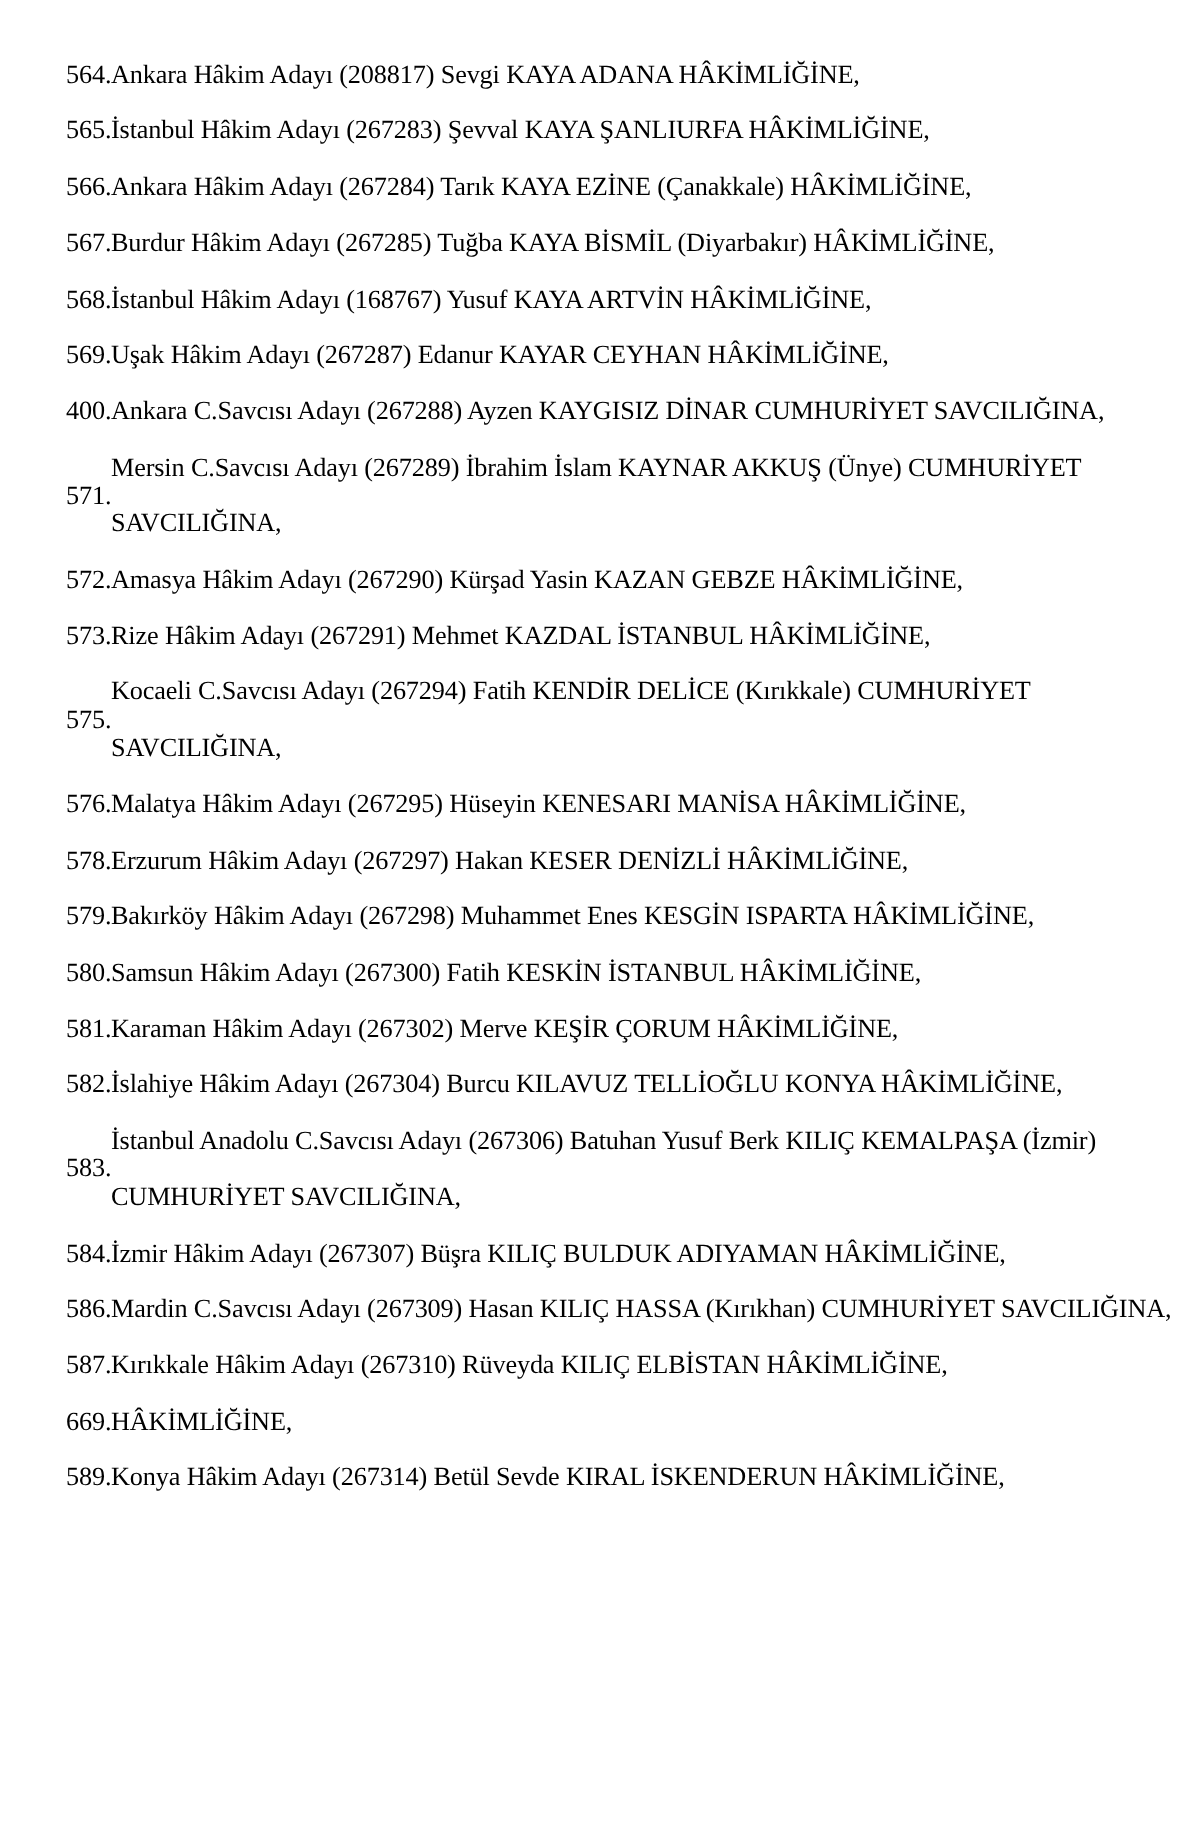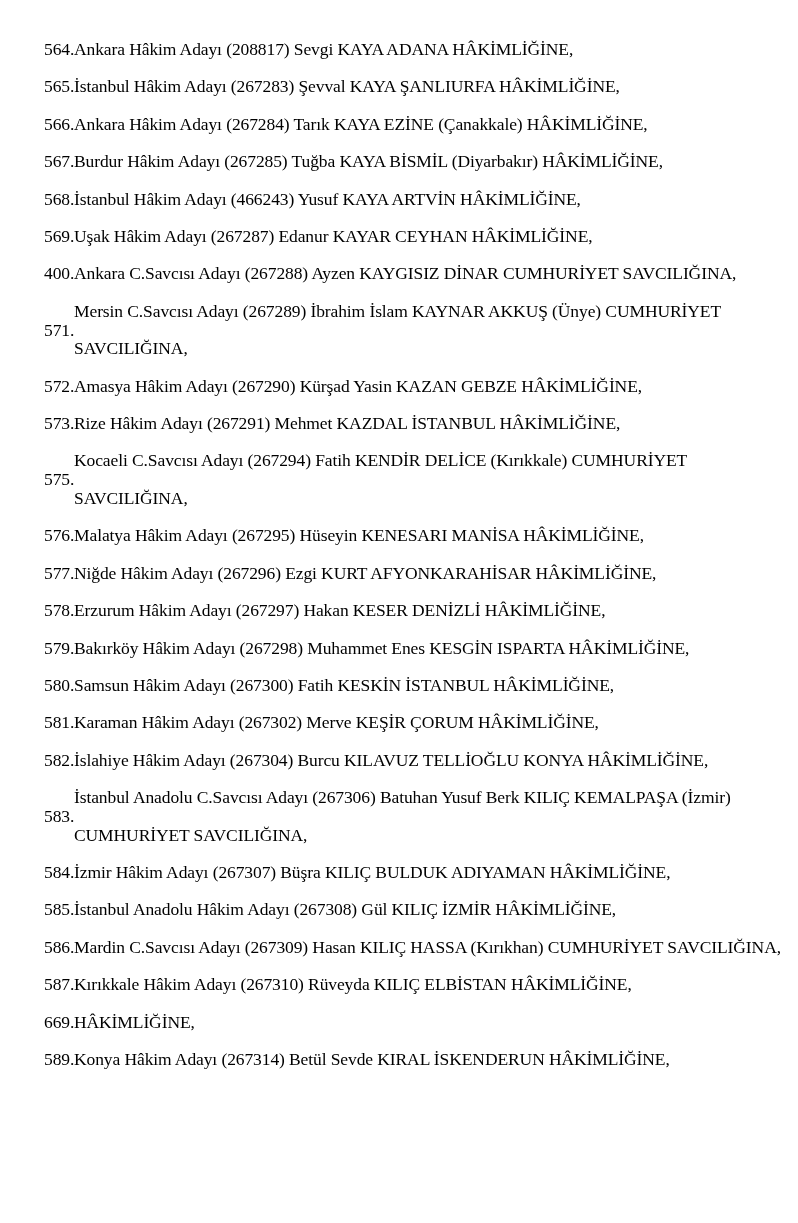--- a/index.html
+++ b/index.html
@@ -74,21 +74,21 @@
   <li class="row">
     <span class="num">567.</span>
     <span class="txt">
           <div class="line">Burdur Hâkim Adayı (267285) Tuğba KAYA BİSMİL (Diyarbakır) HÂKİMLİĞİNE,</div>
         </span>
   </li>
 
   <li class="row">
     <span class="num">568.</span>
     <span class="txt">
-          <div class="line">İstanbul Hâkim Adayı (466243) Yusuf KAYA ARTVİN HÂKİMLİĞİNE,</div>
+          <div class="line">İstanbul Hâkim Adayı (168767) Yusuf KAYA ARTVİN HÂKİMLİĞİNE,</div>
         </span>
   </li>
 
   <li class="row">
     <span class="num">569.</span>
     <span class="txt">
           <div class="line">Uşak Hâkim Adayı (267287) Edanur KAYAR CEYHAN HÂKİMLİĞİNE,</div>
         </span>
   </li>
 
@@ -130,26 +130,20 @@
         </span>
   </li>
 
   <li class="row">
     <span class="num">576.</span>
     <span class="txt">
           <div class="line">Malatya Hâkim Adayı (267295) Hüseyin KENESARI MANİSA HÂKİMLİĞİNE,</div>
         </span>
   </li>
 
-  <li class="row">
-    <span class="num">577.</span>
-    <span class="txt">
-          <div class="line">Niğde Hâkim Adayı (267296) Ezgi KURT AFYONKARAHİSAR HÂKİMLİĞİNE,</div>
-        </span>
-  </li>
 
   <li class="row">
     <span class="num">578.</span>
     <span class="txt">
           <div class="line">Erzurum Hâkim Adayı (267297) Hakan KESER DENİZLİ HÂKİMLİĞİNE,</div>
         </span>
   </li>
 
   <li class="row">
     <span class="num">579.</span>
@@ -187,26 +181,20 @@
         </span>
   </li>
 
   <li class="row">
     <span class="num">584.</span>
     <span class="txt">
           <div class="line">İzmir Hâkim Adayı (267307) Büşra KILIÇ BULDUK ADIYAMAN HÂKİMLİĞİNE,</div>
         </span>
   </li>
 
-  <li class="row">
-    <span class="num">585.</span>
-    <span class="txt">
-          <div class="line">İstanbul Anadolu Hâkim Adayı (267308) Gül KILIÇ İZMİR HÂKİMLİĞİNE,</div>
-        </span>
-  </li>
 
   <li class="row">
     <span class="num">586.</span>
     <span class="txt">
           <div class="line">Mardin C.Savcısı Adayı (267309) Hasan KILIÇ HASSA (Kırıkhan) CUMHURİYET SAVCILIĞINA,</div>
         </span>
   </li>
 
   <li class="row">
     <span class="num">587.</span>

